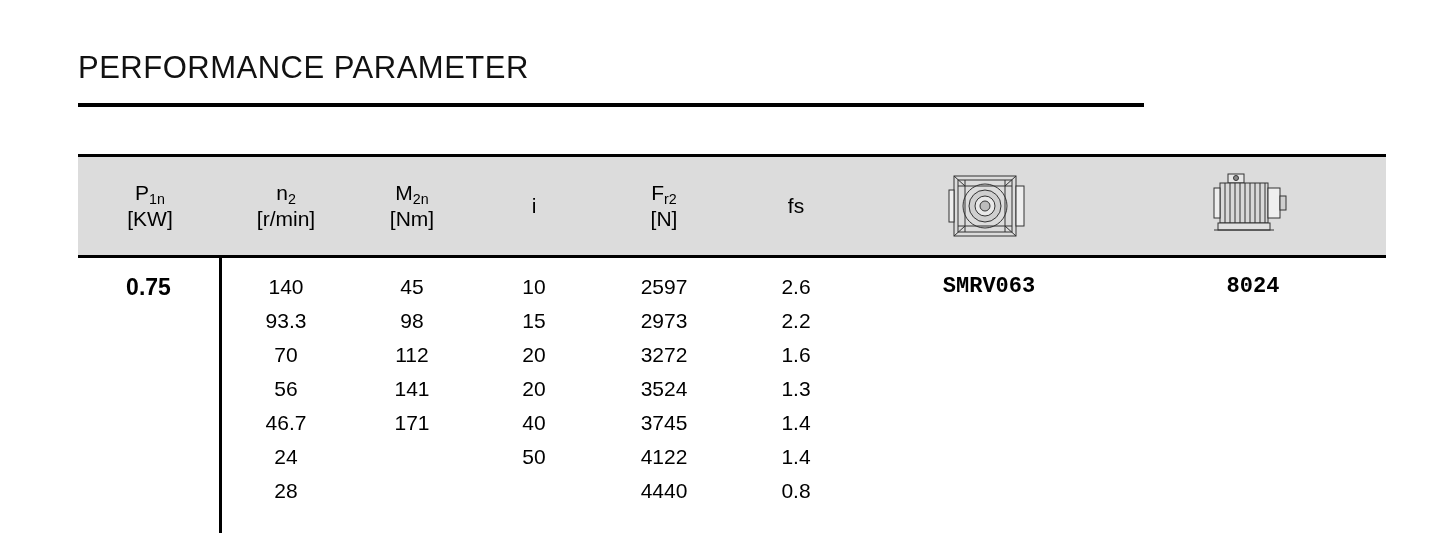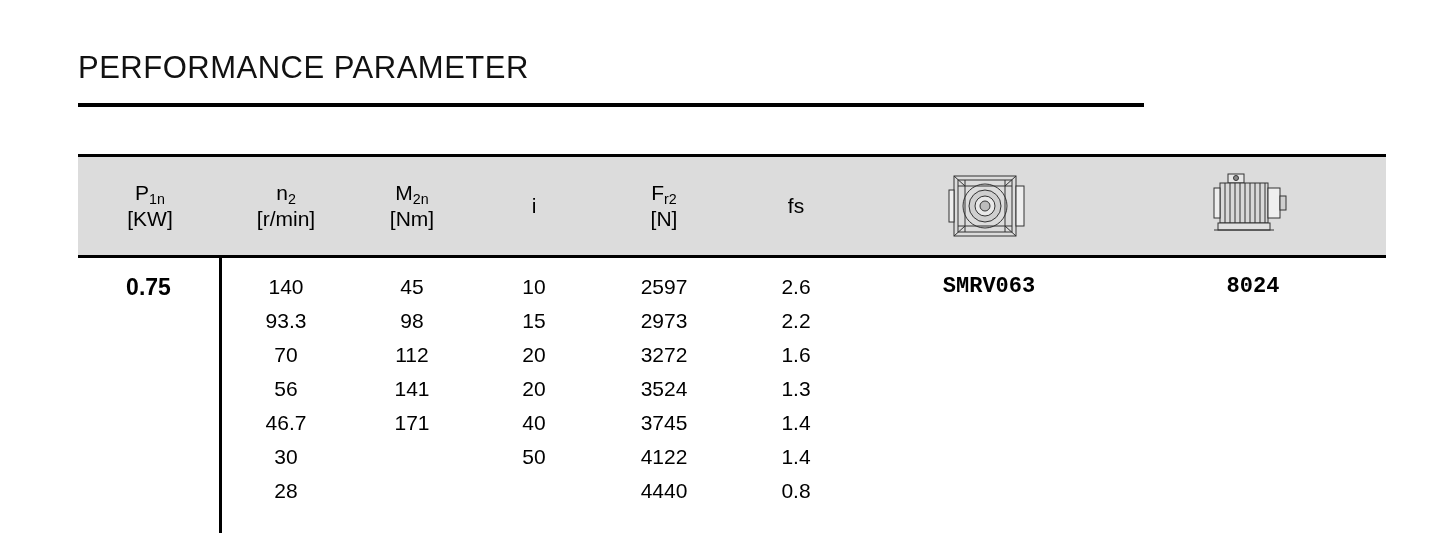--- a/index.html
+++ b/index.html
@@ -218,21 +218,21 @@
       <div class="col col-p1n c1">
         <div class="cell">0.75</div>
       </div>
 
       <div class="col c2">
         <div class="cell">140</div>
         <div class="cell">93.3</div>
         <div class="cell">70</div>
         <div class="cell">56</div>
         <div class="cell">46.7</div>
-        <div class="cell">30</div>
+        <div class="cell">24</div>
         <div class="cell">28</div>
       </div>
 
       <div class="col c3">
         <div class="cell">45</div>
         <div class="cell">98</div>
         <div class="cell">112</div>
         <div class="cell">141</div>
         <div class="cell">171</div>
       </div>

